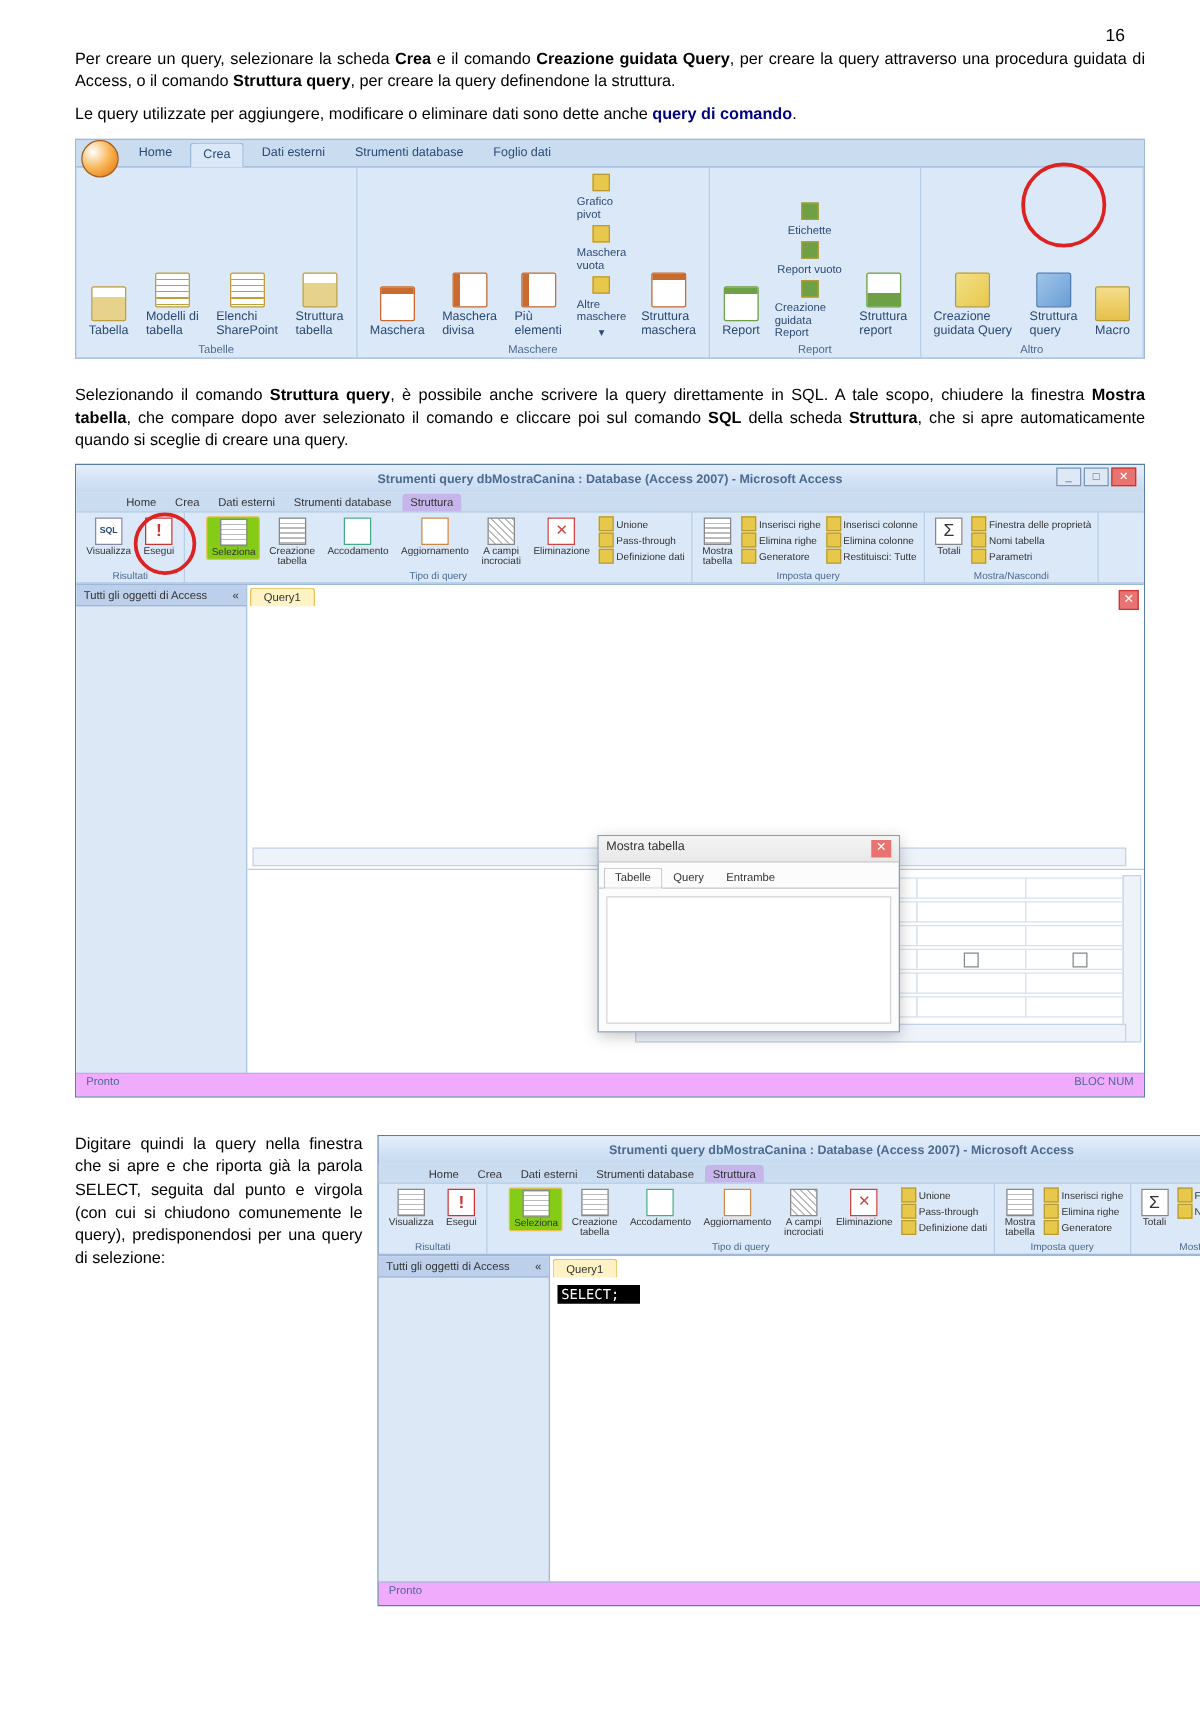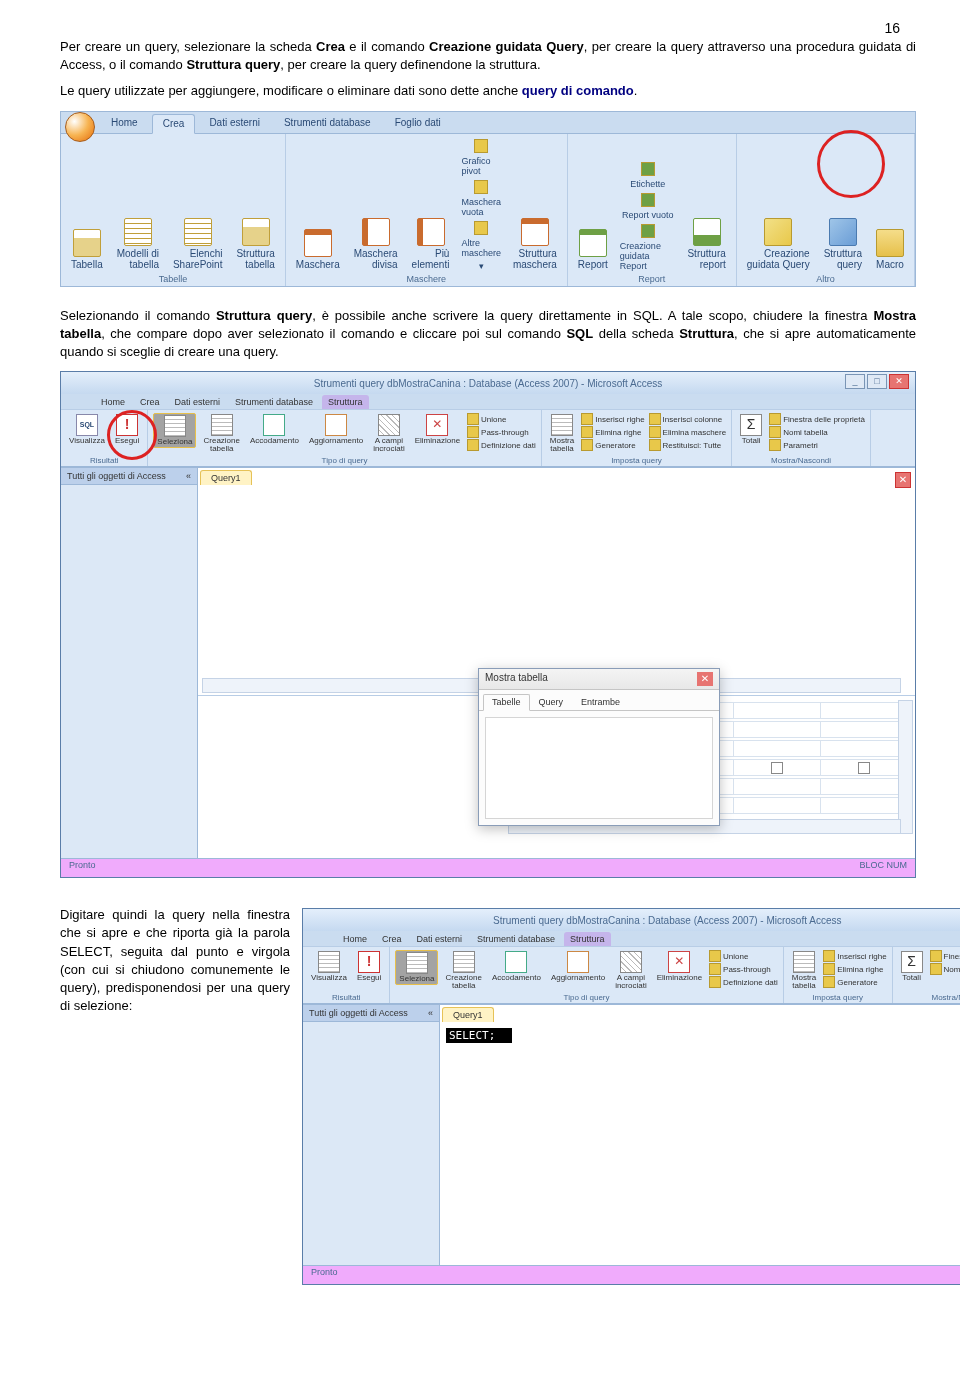--- a/index.html
+++ b/index.html
@@ -88,21 +88,21 @@
     text-align: center;
   }
   .big-btn {
     display: flex;
     flex-direction: column;
     align-items: center;
     gap: 2px;
     padding: 2px 4px;
     border-radius: 3px;
     cursor: pointer;
-    text-align: right;
+    text-align: left;
     line-height: 1.1;
   }
   .icon32 {
     width: 26px;
     height: 26px;
     background: #fff;
     border: 1px solid #8aa;
     border-radius: 2px;
   }
   .icon-table { background: linear-gradient(#fff 30%, #e6d28a 30%); border: 1px solid #c09f3a; }
@@ -150,21 +150,21 @@
   .access-titlebar {
     background: linear-gradient(#e4effb, #c5d9f0);
     display: flex;
     align-items: center;
     padding: 2px 6px;
     font-size: 10px;
     color: #4a6a90;
     position: relative;
     height: 18px;
   }
-  .title-center { position:absolute; left:0; right:0; text-align:center; }
+  .title-center { position:absolute; left:0; right:0; text-align:center;font-weight:bold; }
   .win-ctrl {
     position: absolute;
     right: 6px;
     top: 2px;
     display: flex;
     gap: 2px;
   }
   .win-ctrl div {
     width: 18px; height: 13px;
     border: 1px solid #7a95b5;
@@ -193,21 +193,21 @@
     padding:3px 5px 1px 5px;
     display:flex; flex-direction:column;
   }
   .ribbon2 .g2-content { flex:1; display:flex; align-items:flex-start; gap:4px; }
   .ribbon2 .g2-label { font-size:8px; color:#4a6a90; text-align:center; }
   .sb {
     display:flex; flex-direction:column; align-items:center; gap:1px;
     font-size:8px; text-align:center; line-height:1; padding:1px 3px;
     border-radius:2px;
   }
-  .sb.selected { background:#a3a3a3; border:1px solid #e8c04a;}
+  .sb.selected { background:#84cc16; border:1px solid #e8c04a;margin-left:12px;}
   .i24 { width:20px; height:20px; }
   .i-sql { background:#fff; border:1px solid #88a; font-size:7px; font-weight:bold; text-align:center; line-height:20px; color:#2a4a75;}
   .i-run { background:#fff; border:1px solid #c33; }
   .i-run::after { content:"!"; color:#c33; font-weight:bold; display:block; text-align:center; line-height:18px; font-size:14px;}
   .i-sel { background:repeating-linear-gradient(#fff,#fff 3px,#bbb 3px,#bbb 4px); border:1px solid #888;}
   .i-cross{ background:repeating-linear-gradient(45deg,#fff,#fff 3px,#bbb 3px,#bbb 4px); border:1px solid #888;}
   .i-append{background:#fff;border:1px solid #4a8;}
   .i-update{background:#fff;border:1px solid #c84;}
   .i-del{ background:#fff; border:1px solid #c44;}
   .i-del::after{content:"✕";color:#c44;display:block;text-align:center;line-height:18px;font-size:12px;}
@@ -545,21 +545,21 @@
                   <span>Generatore</span>
                 </div>
             </div>
             <div class="col-sm">
               <div class="row">
                   <div class="ic"></div>
                   <span>Inserisci colonne</span>
                 </div>
               <div class="row">
                   <div class="ic"></div>
-                  <span>Elimina maschere</span>
+                  <span>Elimina colonne</span>
                 </div>
               <div class="row">
                   <div class="ic"></div>
                   <span>Restituisci: Tutte</span>
                 </div>
             </div>
           </div>
           <div class="g2-label">Imposta query</div>
         </div>
 

